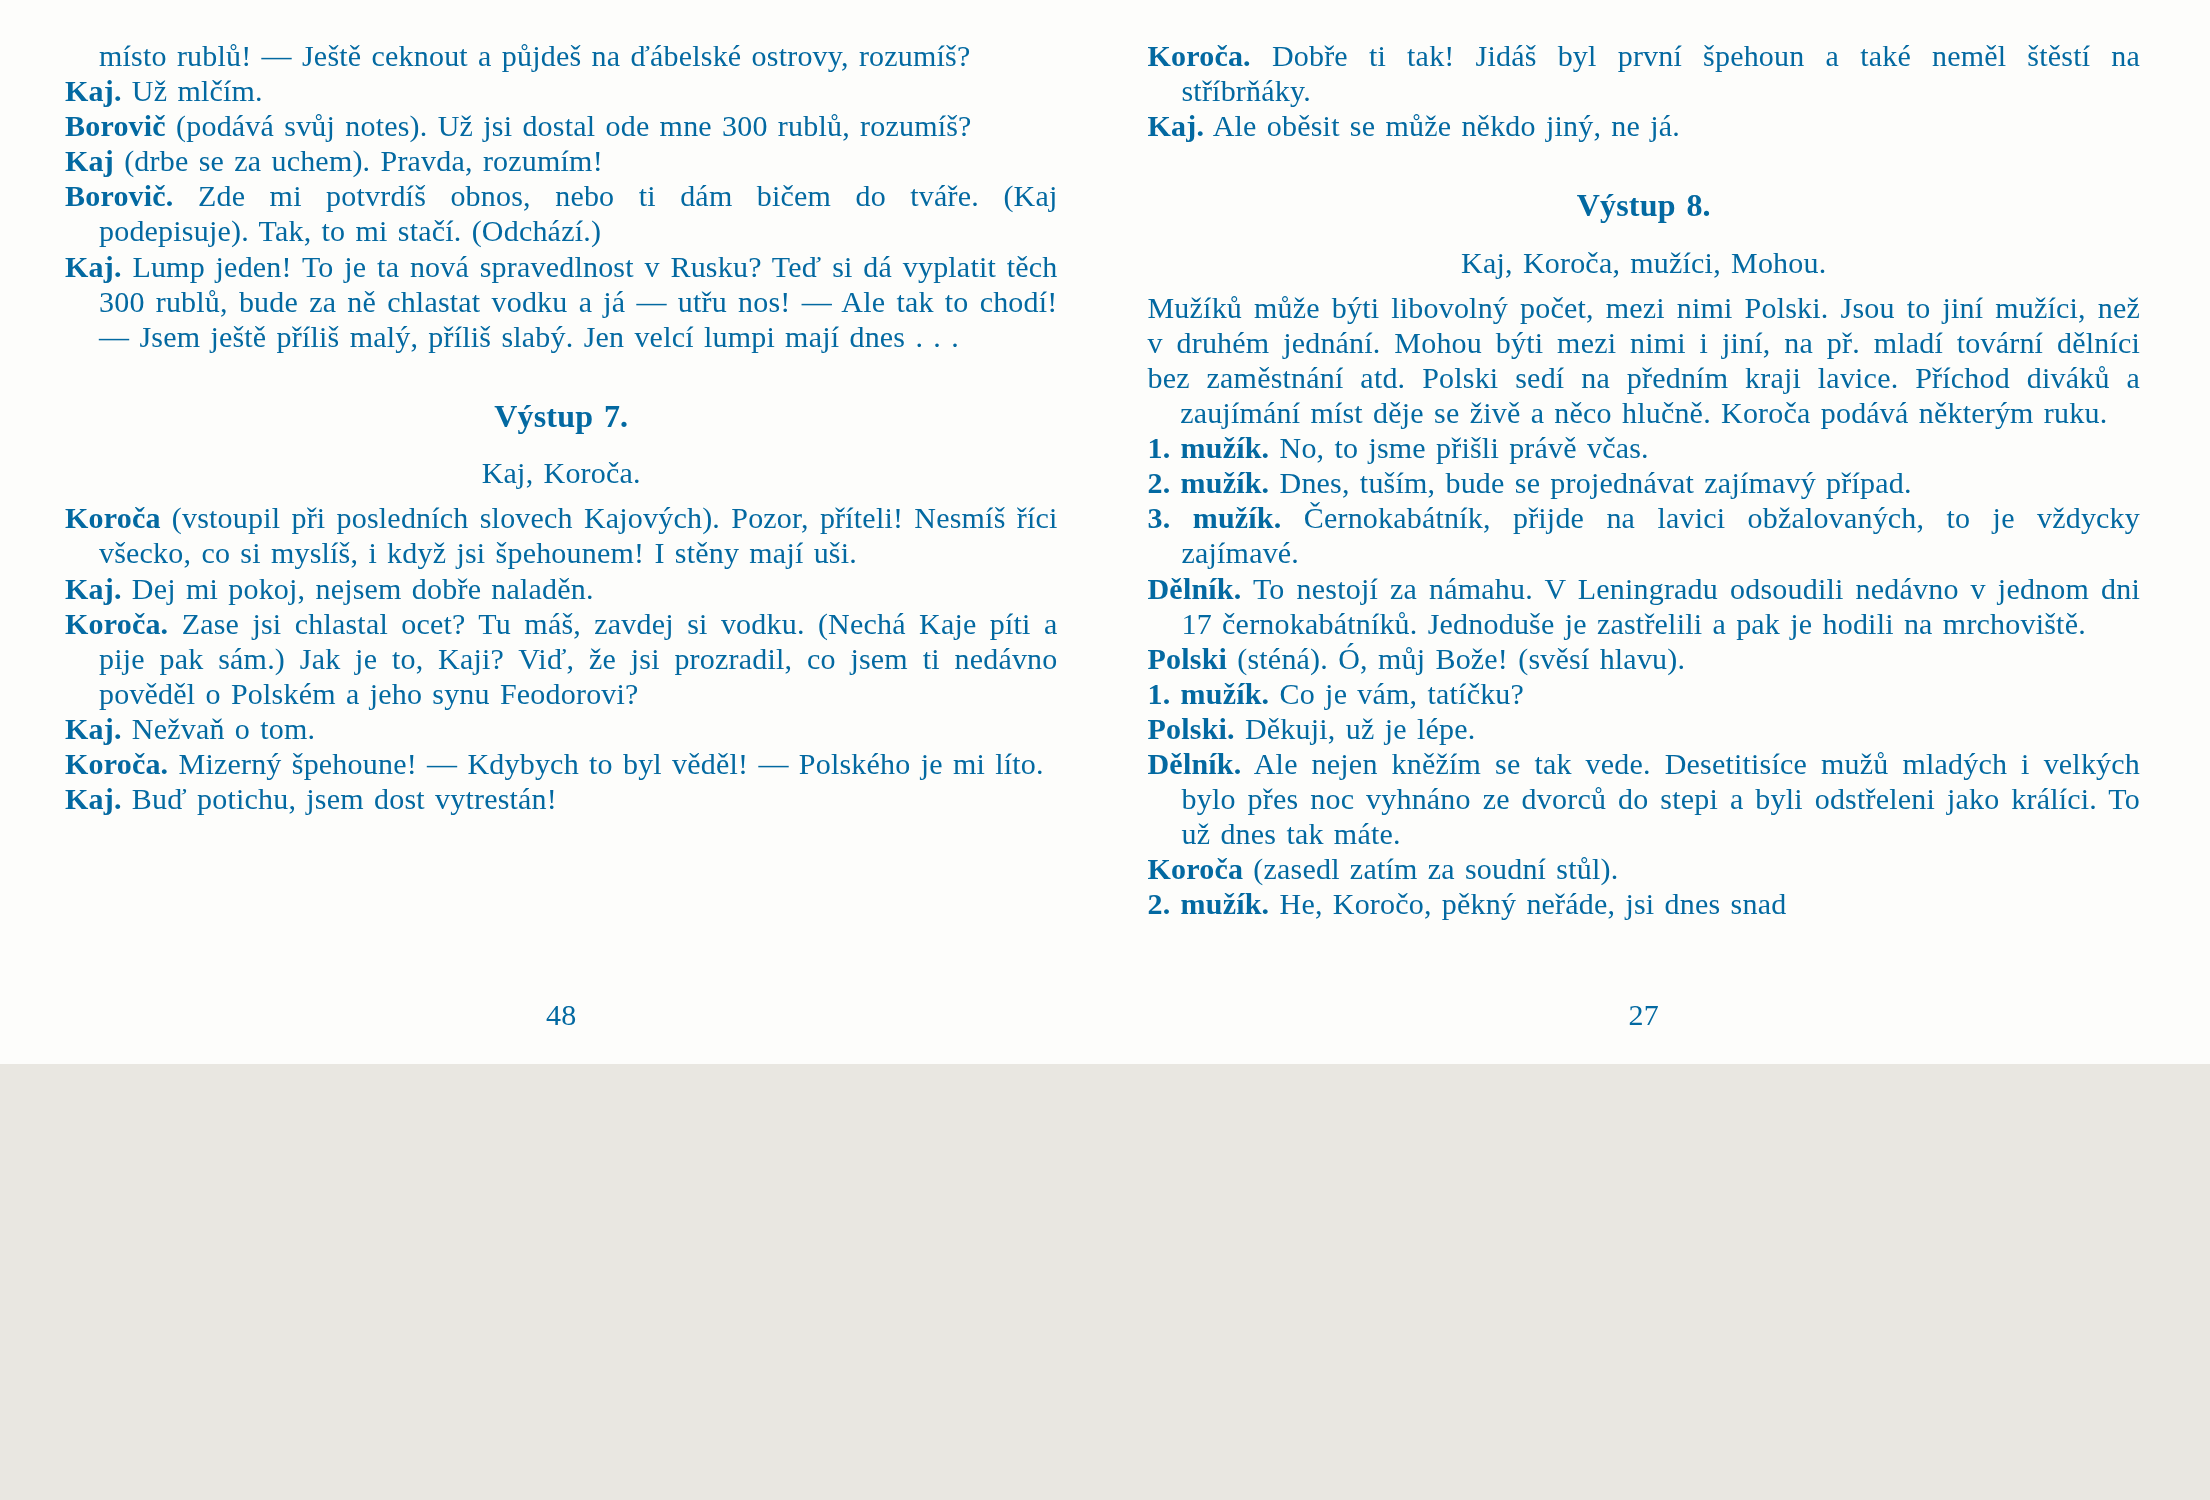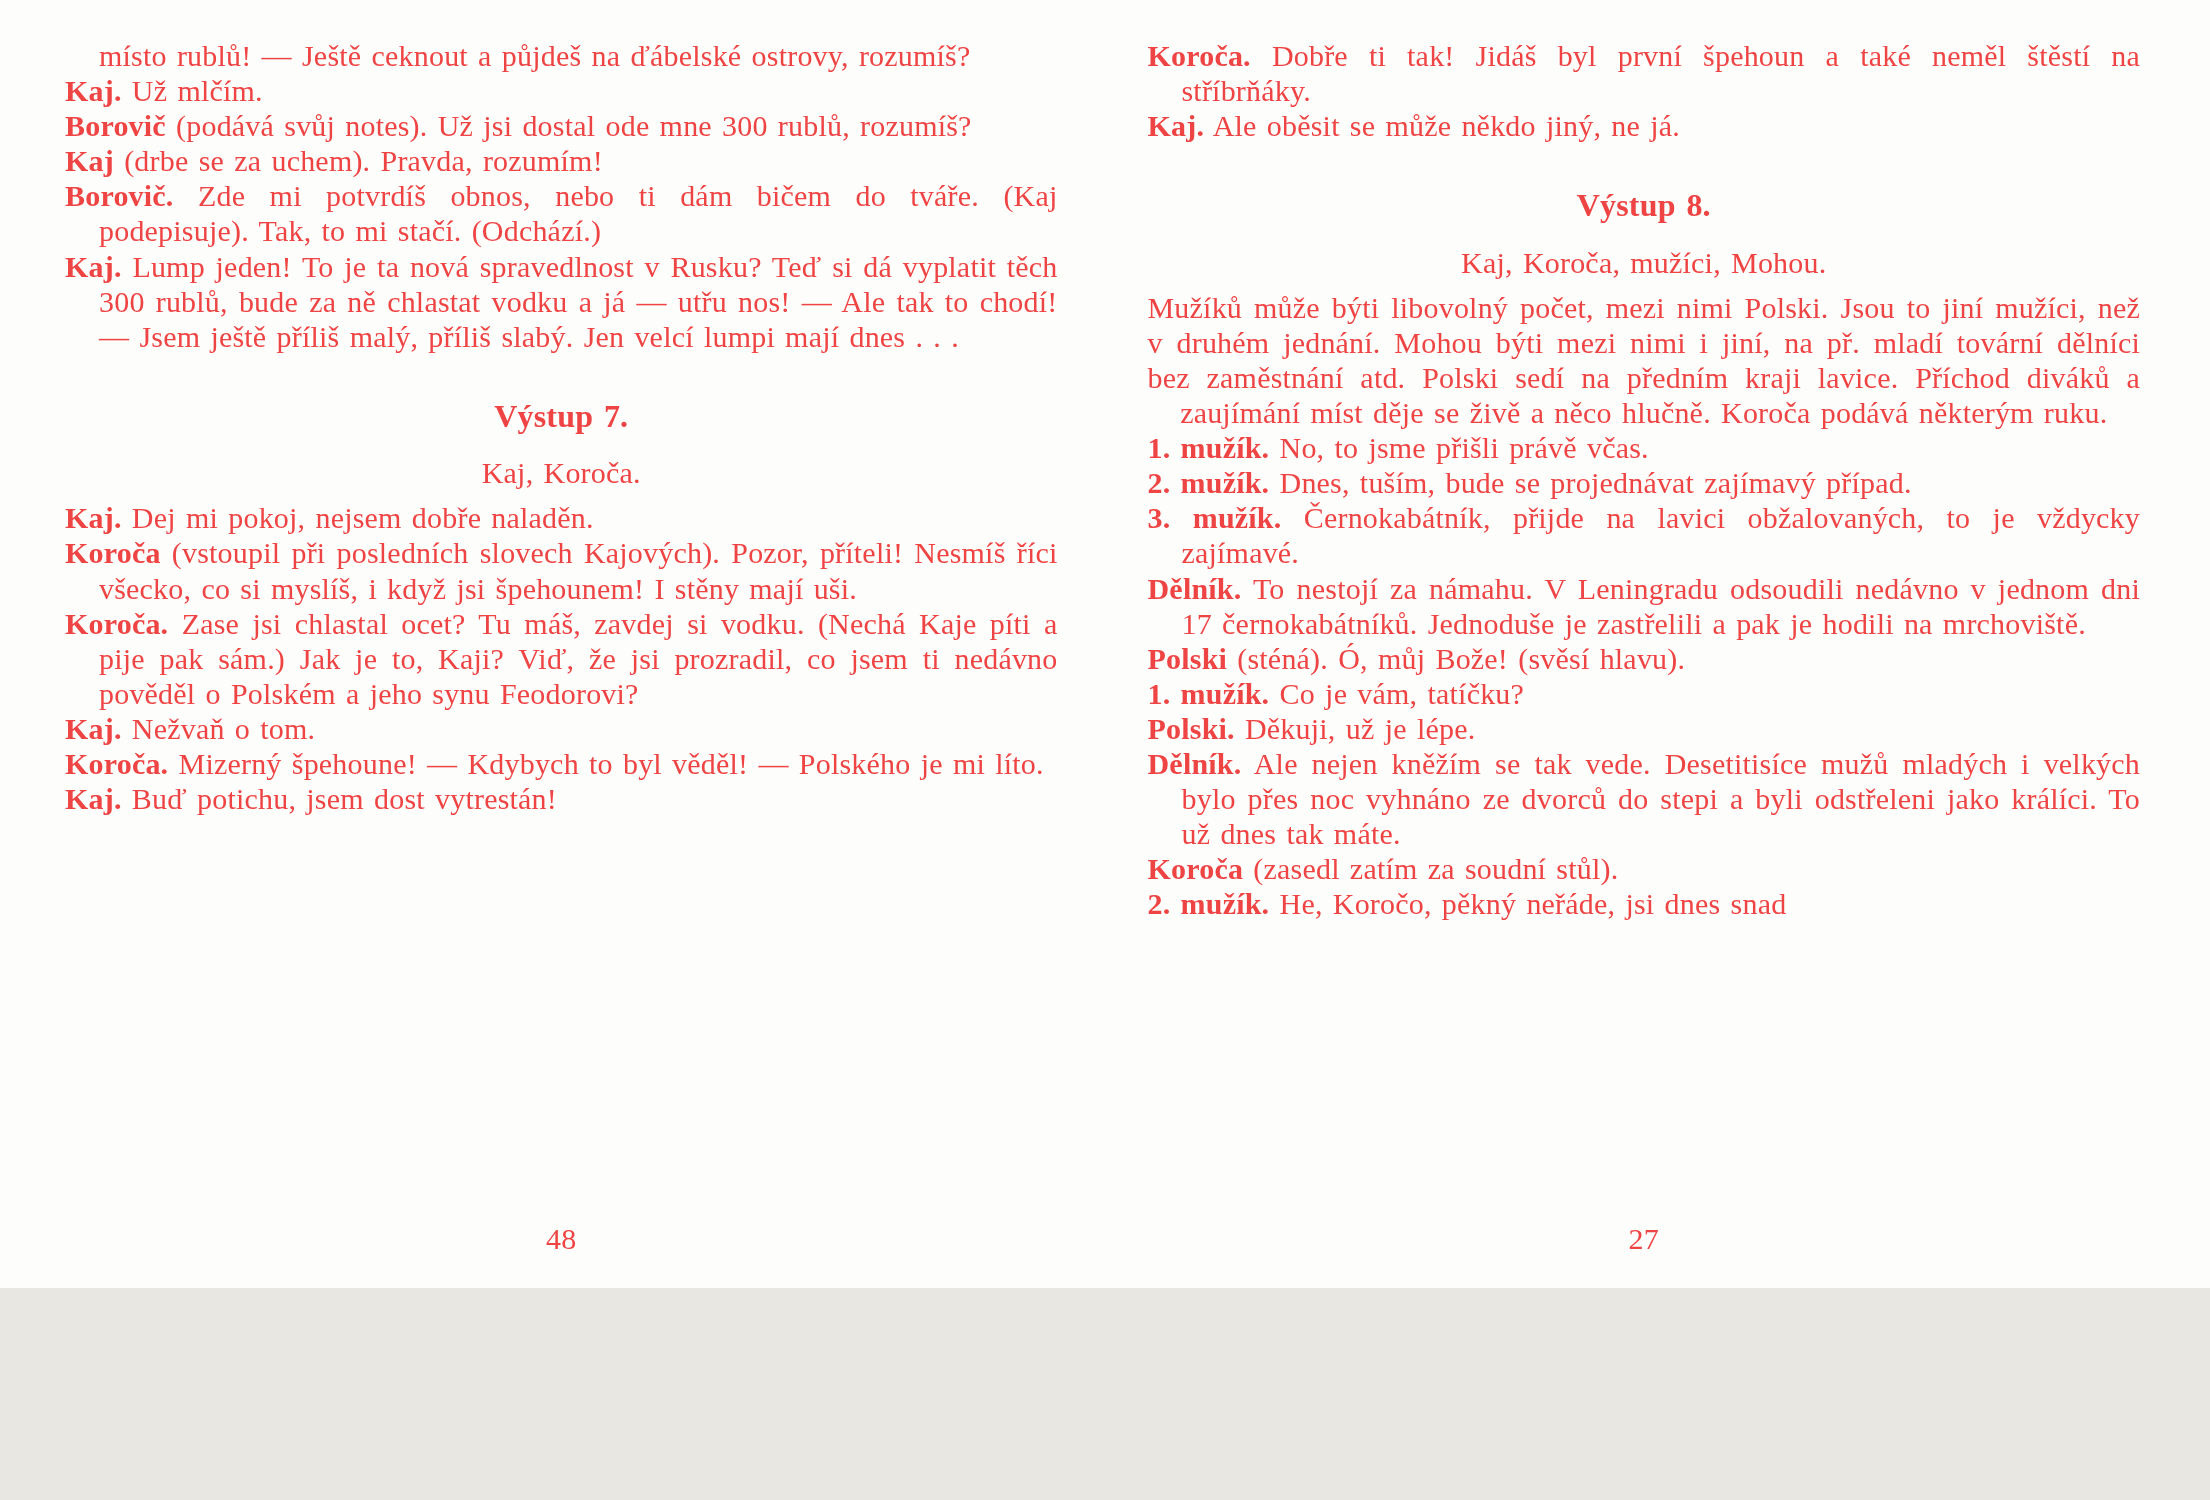--- a/index.html
+++ b/index.html
@@ -2,24 +2,24 @@
 <html><head>
 <meta charset="utf-8">
 <style>
   html, body { margin: 0; padding: 0; }
   body {
     background: #e9e7e1;
     font-family: "Liberation Serif", "DejaVu Serif", serif;
   }
   .book-spread {
     width: 2210px;
-    height: 1288px;
+    height: 1064px;
     box-sizing: border-box;
     background: #fdfdfb;
-    color: #ef4444;
+    color: #0369a1;
     display: flex;
     gap: 90px;
     padding: 38px 70px 28px 65px;
     font-size: 30px;
     line-height: 1.17;
     letter-spacing: 0.2px;
   }
   .page {
     flex: 1 1 0;
     min-width: 0;
@@ -72,22 +72,22 @@
   <div class="page">
     <div class="page-content">
         <div class="para continuation">místo rublů! — Ještě ceknout a půjdeš na ďábelské ostrovy, rozumíš?</div>
         <div class="para speech"><b>Kaj.</b> Už mlčím.</div>
         <div class="para speech"><b>Borovič</b> (podává svůj notes). Už jsi dostal ode mne 300 rublů, rozumíš?</div>
         <div class="para speech"><b>Kaj</b> (drbe se za uchem). Pravda, rozumím!</div>
         <div class="para speech"><b>Borovič.</b> Zde mi potvrdíš obnos, nebo ti dám bičem do tváře. (Kaj podepisuje). Tak, to mi stačí. (Odchází.)</div>
         <div class="para speech"><b>Kaj.</b> Lump jeden! To je ta nová spravedlnost v Rusku? Teď si dá vyplatit těch 300 rublů, bude za ně chlastat vodku a já — utřu nos! — Ale tak to chodí! — Jsem ještě příliš malý, příliš slabý. Jen velcí lumpi mají dnes . . .</div>
         <div class="para heading">Výstup 7.</div>
         <div class="para subheading">Kaj, Koroča.</div>
+        <div class="para speech"><b>Koroča</b> (vstoupil při posledních slovech Kajových). Pozor, příteli! Nesmíš říci všecko, co si myslíš, i když jsi špehounem! I stěny mají uši.</div>
         <div class="para speech"><b>Kaj.</b> Dej mi pokoj, nejsem dobře naladěn.</div>
-        <div class="para speech"><b>Koroča</b> (vstoupil při posledních slovech Kajových). Pozor, příteli! Nesmíš říci všecko, co si myslíš, i když jsi špehounem! I stěny mají uši.</div>
         <div class="para speech"><b>Koroča.</b> Zase jsi chlastal ocet? Tu máš, zavdej si vodku. (Nechá Kaje píti a pije pak sám.) Jak je to, Kaji? Viď, že jsi prozradil, co jsem ti nedávno pověděl o Polském a jeho synu Feodorovi?</div>
         <div class="para speech"><b>Kaj.</b> Nežvaň o tom.</div>
         <div class="para speech"><b>Koroča.</b> Mizerný špehoune! — Kdybych to byl věděl! — Polského je mi líto.</div>
         <div class="para speech"><b>Kaj.</b> Buď potichu, jsem dost vytrestán!</div>
       </div>
     <div class="page-number">48</div>
   </div>
   <div class="page">
     <div class="page-content">
         <div class="para speech"><b>Koroča.</b> Dobře ti tak! Jidáš byl první špehoun a také neměl štěstí na stříbrňáky.</div>

